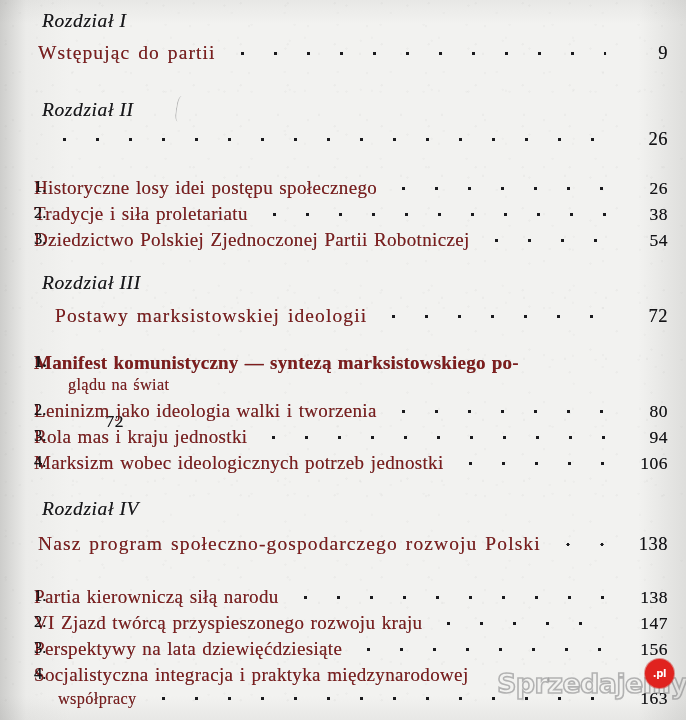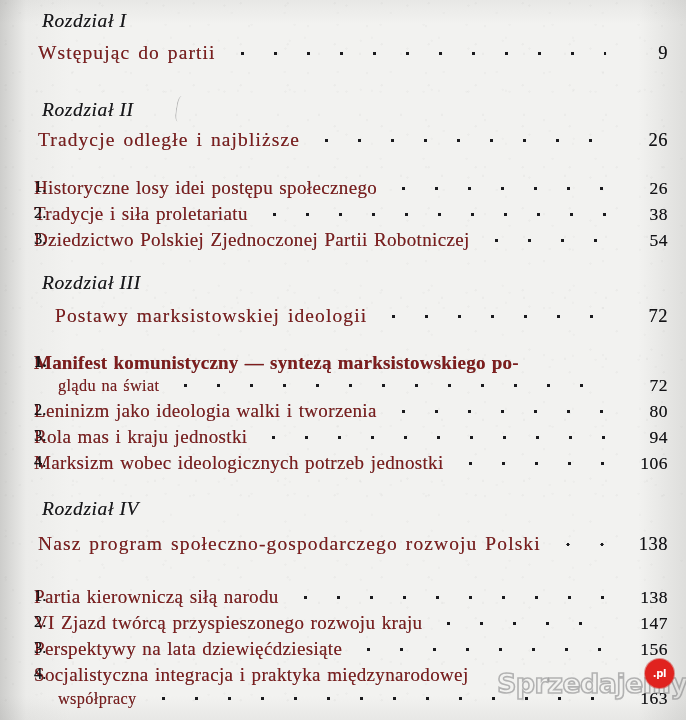--- a/index.html
+++ b/index.html
@@ -221,21 +221,20 @@
 
     <div class="row major" style="top:42px;">
       <span class="title">Wstępując do partii</span>
       <span class="leader"></span>
       <span class="pageno">9</span>
     </div>
 
     <div class="chapter-label" style="top:99px;">Rozdział II</div>
 
     <div class="row major" style="top:129px;">
-      <span class="title">Tradycje odległe i najbliższe</span>
       <span class="leader"></span>
       <span class="pageno">26</span>
     </div>
 
     <div class="row sub" style="top:177px;">
       <span class="num-prefix">1.</span>
       <span class="title">Historyczne losy idei postępu społecznego</span>
       <span class="leader"></span>
       <span class="pageno">26</span>
     </div>
@@ -259,21 +258,21 @@
     <div class="row major" style="top:305px;margin-left:17px;">
       <span class="title">Postawy marksistowskiej ideologii</span>
       <span class="leader"></span>
       <span class="pageno">72</span>
     </div>
 
     <div class="row sub bold" style="top:352px;">
       <span class="num-prefix">1.</span>
       <span class="title">Manifest komunistyczny — syntezą marksistowskiego po-</span>
     </div>
-    <div class="row cont" style="top:375px;">
+    <div class="row cont" style="top:375px;flex-direction:column;">
       <span class="title">glądu na świat</span>
       <span class="leader"></span>
       <span class="pageno">72</span>
     </div>
 
     <div class="row sub" style="top:400px;">
       <span class="num-prefix">2.</span>
       <span class="title">Leninizm jako ideologia walki i tworzenia</span>
       <span class="leader"></span>
       <span class="pageno">80</span>

